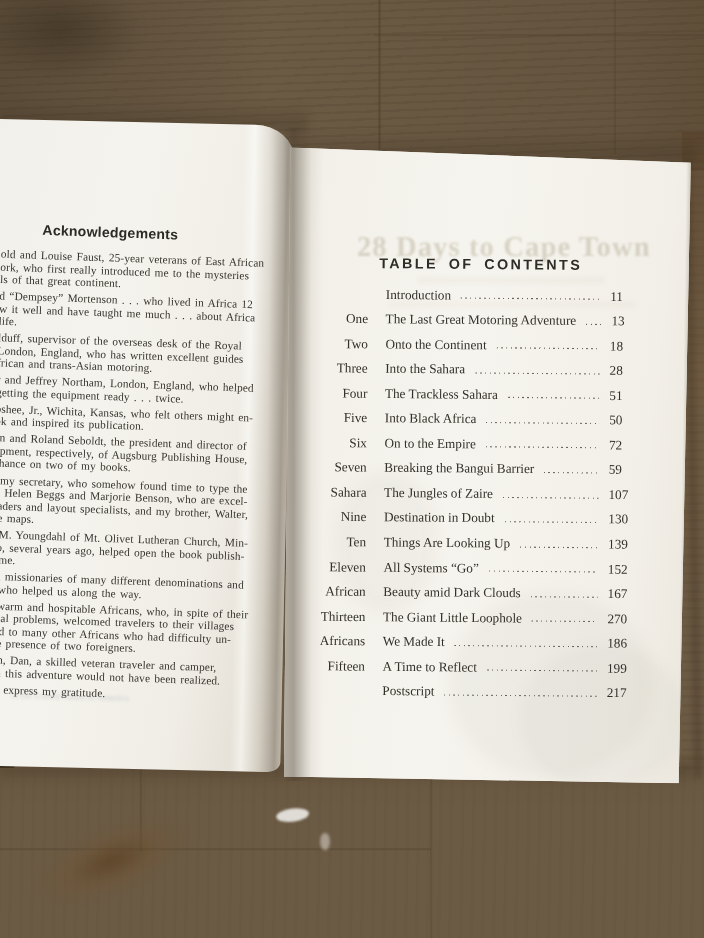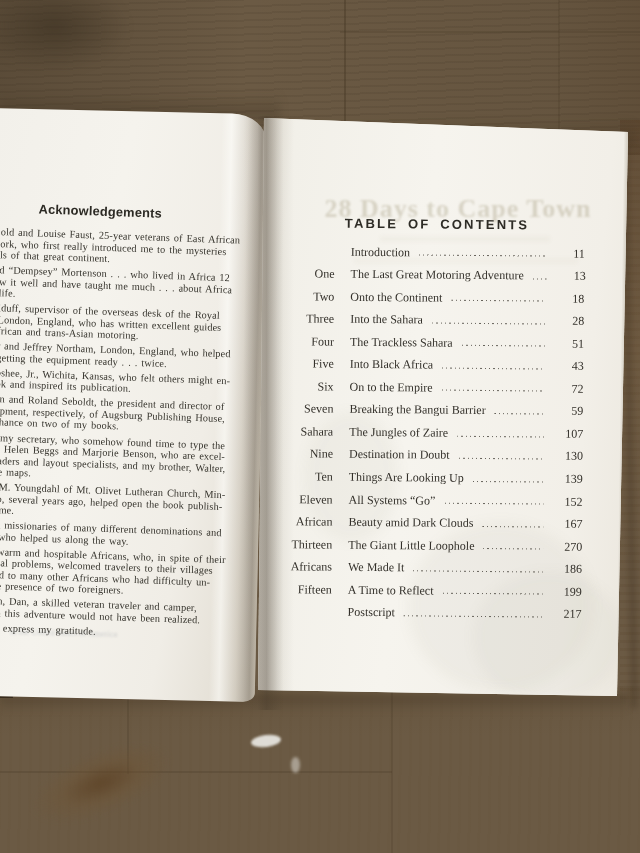--- a/index.html
+++ b/index.html
@@ -67,21 +67,21 @@
   .ack{position:absolute;left:10px;top:92px;width:252px;transform:rotate(.7deg);
     transform-origin:0 0;color:#36342d;}
   .ack-title{font-family:"Liberation Sans",sans-serif;font-weight:bold;font-size:12.8px;
     letter-spacing:.2px;margin:0 0 11px 37px;color:#2c2a24;}
   .para{margin:0 0 3.6px 0;}
   .line{font-size:10.3px;line-height:11.5px;white-space:nowrap;word-spacing:1.2px;
     letter-spacing:.1px;}
   .printer-line{position:absolute;left:28px;top:518px;font-size:8.5px;
     color:rgba(118,126,140,.8);opacity:.38;filter:blur(1.3px);white-space:nowrap;}
 
-  .right-page{position:absolute;left:258px;top:112px;width:376px;height:586px;
+  .right-page{position:absolute;left:258px;top:128px;width:376px;height:586px;
     background:linear-gradient(96deg,#e8e4db 0%,#f2f0e9 9%,#f6f4ee 42%,#f2efe8 82%,#ebe7de 98%),#f4f2ec;
     clip-path:polygon(6px 6px,370px 20px,359px 584px,0px 578px);
     z-index:4;overflow:hidden;}
   .rp-gutter{position:absolute;left:0;top:0;bottom:0;width:36px;
     background:linear-gradient(90deg,rgba(86,74,58,.34),rgba(120,108,88,.12) 55%,rgba(0,0,0,0));}
   .rp-edge{position:absolute;right:8px;top:8px;bottom:4px;width:6px;
     background:linear-gradient(90deg,rgba(0,0,0,0),rgba(150,140,120,.35) 70%,rgba(210,204,190,.9));
     transform:rotate(.8deg);}
 
   
@@ -102,21 +102,21 @@
   .toc-head{position:absolute;left:60px;top:103px;width:240px;text-align:center;
     font-family:"Liberation Sans",sans-serif;font-weight:bold;font-size:13px;
     letter-spacing:2.2px;word-spacing:4px;color:#2e2c26;white-space:nowrap;}
   .toc-rows{position:absolute;left:26px;top:124px;width:302px;}
   .toc-row{display:flex;align-items:flex-end;height:22.55px;}
   .toc-ch{width:52px;text-align:right;font-size:12px;flex:0 0 auto;}
   .toc-ti{margin-left:16px;font-size:12px;white-space:nowrap;flex:0 0 auto;}
   .toc-lead{flex:1 1 auto;height:2px;margin:0 9px 4px 9px;min-width:14px;
     background-image:repeating-linear-gradient(90deg,rgba(62,58,50,.78) 0 1.3px,rgba(0,0,0,0) 1.3px 4.3px);
     background-size:100% 1.4px;background-repeat:no-repeat;background-position:bottom;}
-  .toc-pg{width:30px;text-align:right;font-size:12px;flex:0 0 auto;font-family:Liberation Serif, serif;}
+  .toc-pg{width:30px;text-align:left;font-size:12px;flex:0 0 auto;font-family:Liberation Serif, serif;}
 
   
   .gutter{position:absolute;left:244px;top:116px;width:48px;height:594px;z-index:6;
     background:linear-gradient(90deg,rgba(0,0,0,0) 0%,rgba(88,74,56,.10) 28%,
       rgba(64,53,39,.30) 47%,rgba(64,53,39,.20) 56%,rgba(0,0,0,0) 82%);
     pointer-events:none;}
 </style>
 </head>
 <body>
 
@@ -251,21 +251,21 @@
           <div class="toc-row">
             <span class="toc-ch">Four</span>
             <span class="toc-ti">The Trackless Sahara</span>
             <span class="toc-lead"></span>
             <span class="toc-pg">51</span>
           </div>
           <div class="toc-row">
             <span class="toc-ch">Five</span>
             <span class="toc-ti">Into Black Africa</span>
             <span class="toc-lead"></span>
-            <span class="toc-pg">43</span>
+            <span class="toc-pg">50</span>
           </div>
           <div class="toc-row">
             <span class="toc-ch">Six</span>
             <span class="toc-ti">On to the Empire</span>
             <span class="toc-lead"></span>
             <span class="toc-pg">72</span>
           </div>
           <div class="toc-row">
             <span class="toc-ch">Seven</span>
             <span class="toc-ti">Breaking the Bangui Barrier</span>

